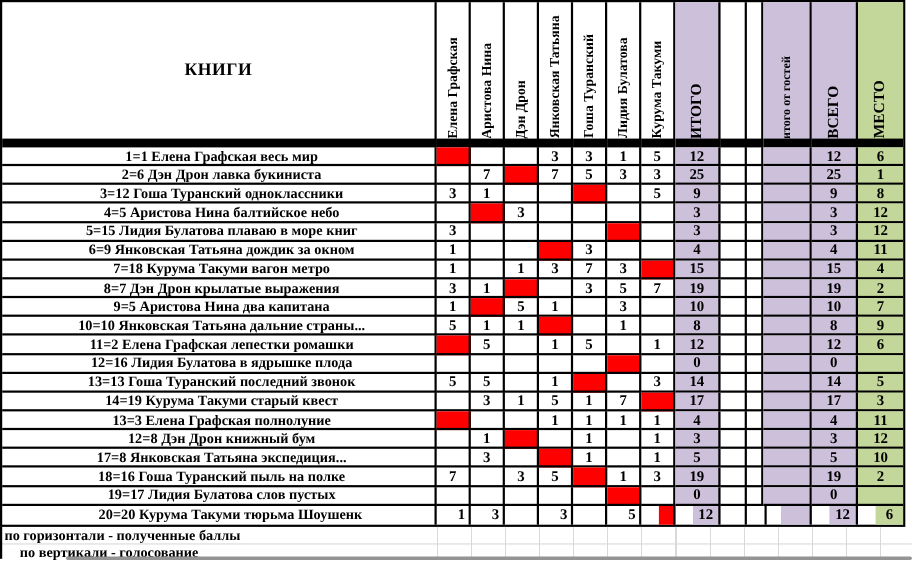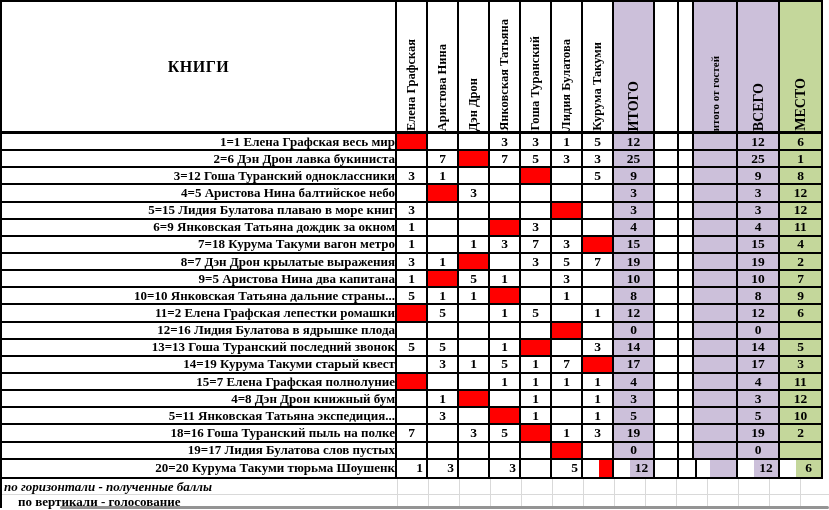--- a/index.html
+++ b/index.html
@@ -7,23 +7,23 @@
          font-family:"Liberation Serif",serif;font-weight:bold;color:#000;}
   .grid{position:absolute;left:0;top:0;width:823px;height:479px;box-sizing:border-box;
         border:2px solid #000;background:#fff;display:grid;
         grid-template-columns:395px repeat(7,31px) 41px 24px 15px 44px 42px 41px;
         grid-template-rows:132px repeat(20,17.15px);}
   .c{box-sizing:border-box;border-right:2px solid #000;border-bottom:2px solid #000;
      display:flex;align-items:center;justify-content:center;overflow:hidden;
      font-size:13.5px;line-height:14px;}
   .c.last{border-right:none;}
   .c.botrow{border-bottom:none;margin-left:16px;}
-  .th{border-bottom:3px solid #000000;text-align:center;}
+  .th{border-bottom:8px solid #000000;text-align:center;}
   .books{justify-content:center;font-size:16px;letter-spacing:.5px;}
-  .title{justify-content:flex-end;padding-left:6px;font-size:13px;white-space:nowrap;}
+  .title{justify-content:center;padding-left:6px;font-size:13px;white-space:nowrap;}
   .vh{align-items:flex-end;}
   .vh span{writing-mode:vertical-rl;transform:rotate(180deg);font-size:12.5px;
            line-height:13px;padding-bottom:2px;white-space:nowrap;}
   .rot{align-items:flex-end;}
   .rot span{writing-mode:vertical-rl;transform:rotate(180deg);font-size:14px;
             line-height:15px;padding-bottom:3px;white-space:nowrap;}
   .rot.guests span{font-size:11px;padding-bottom:14px;}
   .purple{background:#CCC0DA;}
   .green{background:#C4D79B;}
   .red{background:#FF0000;}
@@ -474,21 +474,21 @@
       <div class="c "></div>
       <div class="c "></div>
       <div class="c purple"></div>
       <div class="c purple">
         <span>17</span>
       </div>
       <div class="c green last">
         <span>3</span>
       </div>
       <div class="c title">
-        <span>15=7 Елена Графская полнолуние</span>
+        <span>13=3 Елена Графская полнолуние</span>
       </div>
       <div class="c red"></div>
       <div class="c "></div>
       <div class="c "></div>
       <div class="c ">
         <span>1</span>
       </div>
       <div class="c ">
         <span>1</span>
       </div>
@@ -504,49 +504,49 @@
       <div class="c "></div>
       <div class="c "></div>
       <div class="c purple"></div>
       <div class="c purple">
         <span>4</span>
       </div>
       <div class="c green last">
         <span>11</span>
       </div>
       <div class="c title">
-        <span>4=8 Дэн Дрон книжный бум</span>
-      </div>
-      <div class="c "></div>
-      <div class="c ">
-        <span>1</span>
-      </div>
-      <div class="c red"></div>
-      <div class="c "></div>
-      <div class="c ">
-        <span>1</span>
-      </div>
-      <div class="c "></div>
-      <div class="c ">
-        <span>1</span>
-      </div>
-      <div class="c purple">
-        <span>3</span>
-      </div>
-      <div class="c "></div>
-      <div class="c "></div>
-      <div class="c purple"></div>
-      <div class="c purple">
-        <span>3</span>
-      </div>
-      <div class="c green last">
-        <span>12</span>
-      </div>
-      <div class="c title">
-        <span>5=11 Янковская Татьяна экспедиция...</span>
+        <span>12=8 Дэн Дрон книжный бум</span>
+      </div>
+      <div class="c "></div>
+      <div class="c ">
+        <span>1</span>
+      </div>
+      <div class="c red"></div>
+      <div class="c "></div>
+      <div class="c ">
+        <span>1</span>
+      </div>
+      <div class="c "></div>
+      <div class="c ">
+        <span>1</span>
+      </div>
+      <div class="c purple">
+        <span>3</span>
+      </div>
+      <div class="c "></div>
+      <div class="c "></div>
+      <div class="c purple"></div>
+      <div class="c purple">
+        <span>3</span>
+      </div>
+      <div class="c green last">
+        <span>12</span>
+      </div>
+      <div class="c title">
+        <span>17=8 Янковская Татьяна экспедиция...</span>
       </div>
       <div class="c "></div>
       <div class="c ">
         <span>3</span>
       </div>
       <div class="c "></div>
       <div class="c red"></div>
       <div class="c ">
         <span>1</span>
       </div>
@@ -647,17 +647,17 @@
       </div>
       <div class="c green last botrow">
         <span>6</span>
       </div>
     </div>
 
   <div class="footgrid"></div>
   <div class="foothr"></div>
   <div class="footleft"></div>
 
-  <div class="footrow" style="top:479px;font-style:italic;">по горизонтали - полученные баллы</div>
+  <div class="footrow" style="top:479px;">по горизонтали - полученные баллы</div>
   <div class="footrow" style="top:494.5px;margin-left:14px;">по вертикали - голосование</div>
 
   <div class="hscroll"></div>
 </div>
 
 </body></html>

